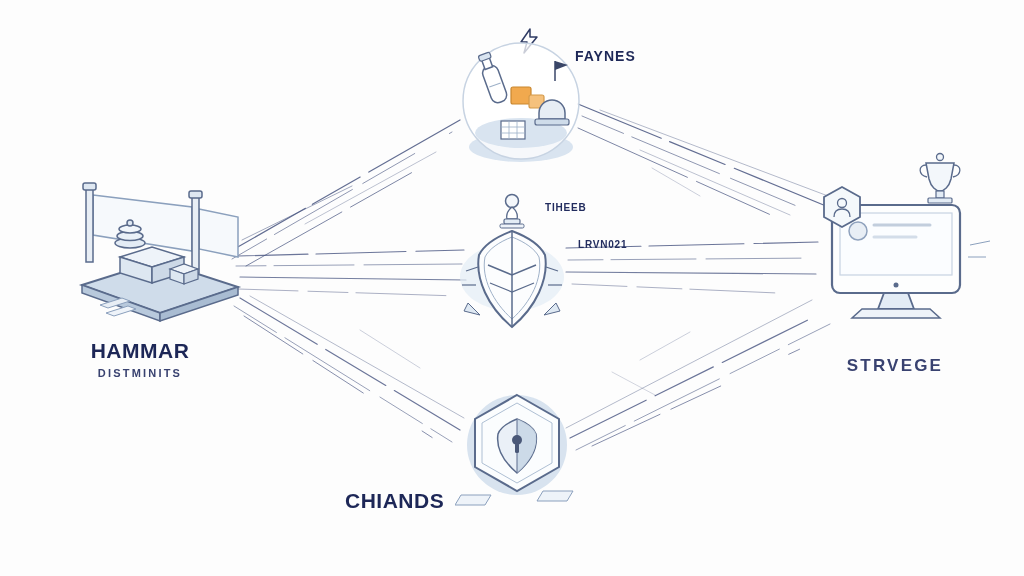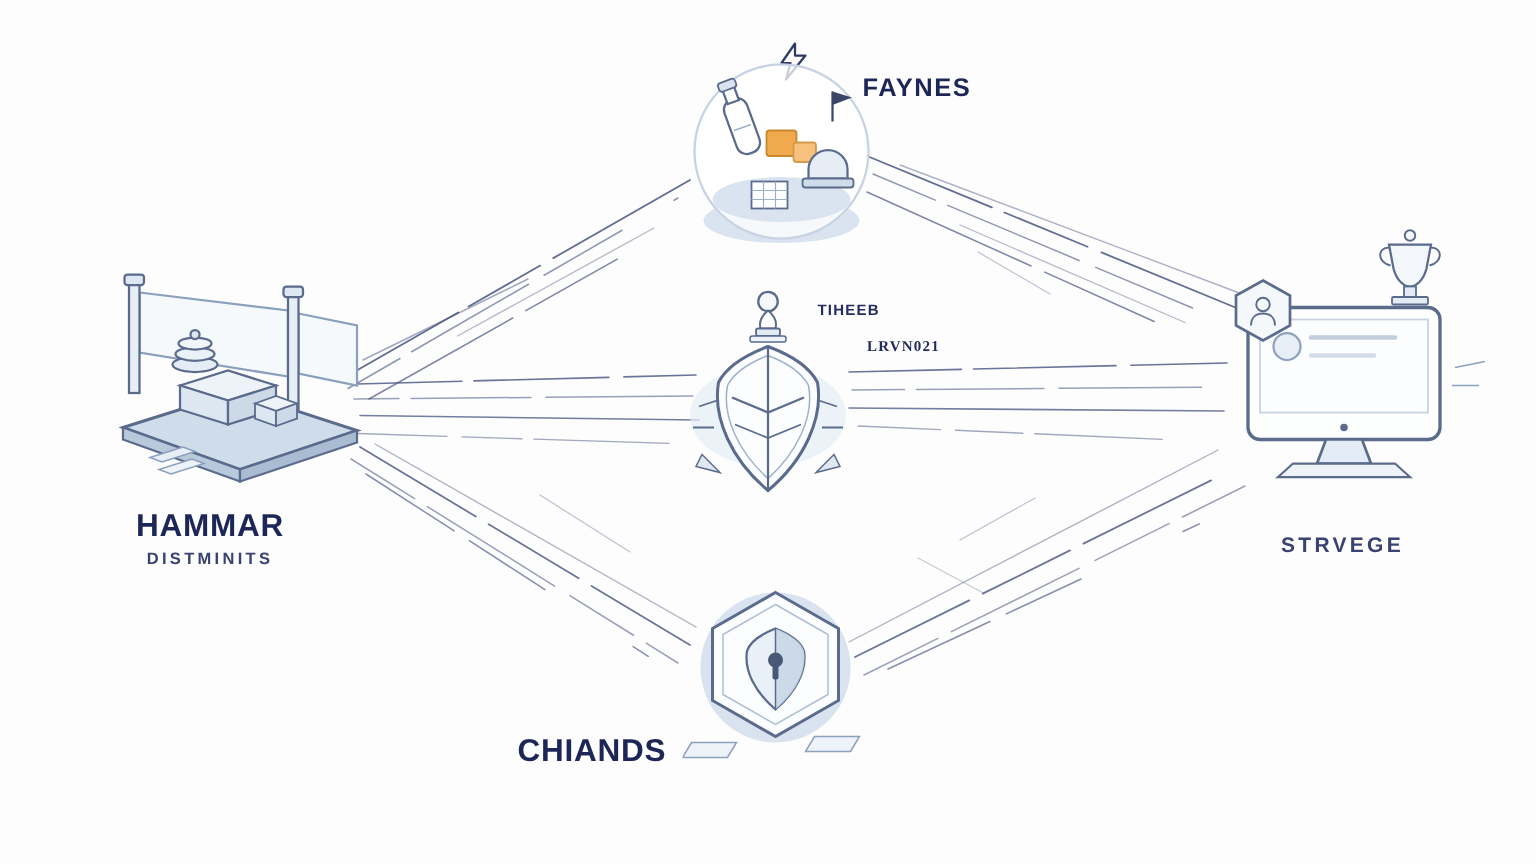--- a/index.html
+++ b/index.html
@@ -32,29 +32,29 @@
     letter-spacing: 0.5px;
     color: #1d2757;
   }
   .label .subtitle {
     font-weight: bold;
     font-size: 11px;
     letter-spacing: 2.2px;
     color: #394270;
     margin-top: 3px;
   }
-  .label-lab .title { font-size: 17px; letter-spacing: 1px; }
+  .label-lab .title { font-size: 14px; letter-spacing: 1px; }
   .label-emblem-top, .label-emblem-bottom {
     font-weight: bold;
     font-size: 10px;
     letter-spacing: 0.8px;
     color: #222c5e;
   }
   .label-workstation .title { font-size: 17px; }
-  .label-workstation .subtitle { font-size: 14px; }
+  .label-workstation .subtitle { font-size: 17px; }
 </style>
 </head>
 <body>
 
 <div class="canvas">
 
   <svg class="links" width="1024" height="576" viewBox="0 0 1024 576">
     <g stroke="#46537f" fill="none" stroke-linecap="round">
 
       <path d="M236 248 L460 120" stroke-width="1.2" opacity="0.85" stroke-dasharray="80 8 55 10 120"></path>
@@ -183,21 +183,21 @@
         <line x1="16" y1="86" x2="28" y2="82"></line>
         <line x1="12" y1="100" x2="26" y2="100"></line>
         <polygon points="18,118 30,130 14,126" fill="#dfe9f3" stroke-width="1"></polygon>
         <line x1="96" y1="82" x2="108" y2="86"></line>
         <line x1="98" y1="100" x2="112" y2="100"></line>
         <polygon points="106,118 94,130 110,126" fill="#dfe9f3" stroke-width="1"></polygon>
       </g>
     </svg>
   </div>
   <div class="label-emblem-top label" style="left:545px; top:202px;">TIHEEB</div>
-  <div class="label-emblem-bottom label" style="left:578px; top:226px;font-family:Liberation Serif, serif;">LRVN021</div>
+  <div class="label-emblem-bottom label" style="left:578px; top:239px;">LRVN021</div>
 
   <div class="node" style="left:455px; top:385px;">
     <svg width="125" height="135" viewBox="0 0 125 135">
       <circle cx="62" cy="60" r="50" fill="#d8e3ef"></circle>
       <polygon points="62,10 104,34 104,82 62,106 20,82 20,34" fill="#fbfdfe" stroke="#5a6b8c" stroke-width="2"></polygon>
       <polygon points="62,18 97,38 97,78 62,98 27,78 27,38" fill="none" stroke="#aebfd3" stroke-width="1"></polygon>
       <path d="M62 34 C52 38 45 43 43 49 C41 62 48 76 62 88 C76 76 83 62 81 49 C79 43 72 38 62 34 Z" fill="#eaf0f7" stroke="#5a6b8c" stroke-width="1.5"></path>
       <path d="M62 34 C72 38 79 43 81 49 C83 62 76 76 62 88 Z" fill="#c9d7e6" opacity="0.9"></path>
       <line x1="62" y1="34" x2="62" y2="88" stroke="#5a6b8c" stroke-width="1"></line>
       <circle cx="62" cy="55" r="5" fill="#4a5878"></circle>

